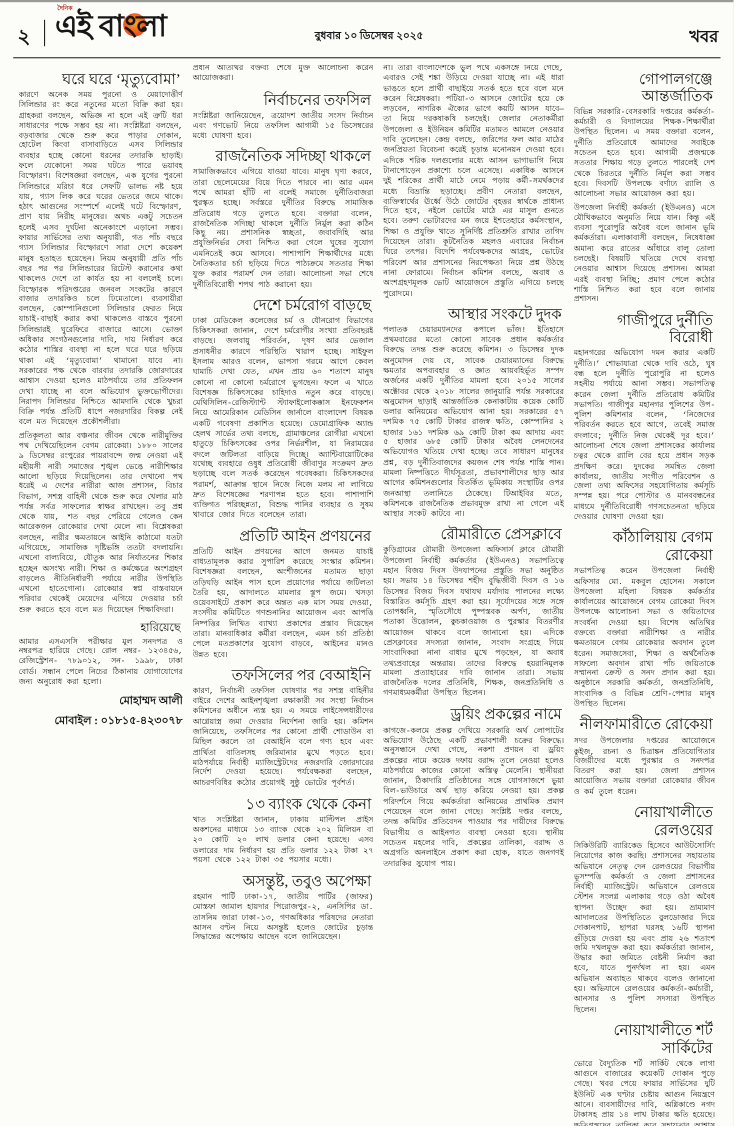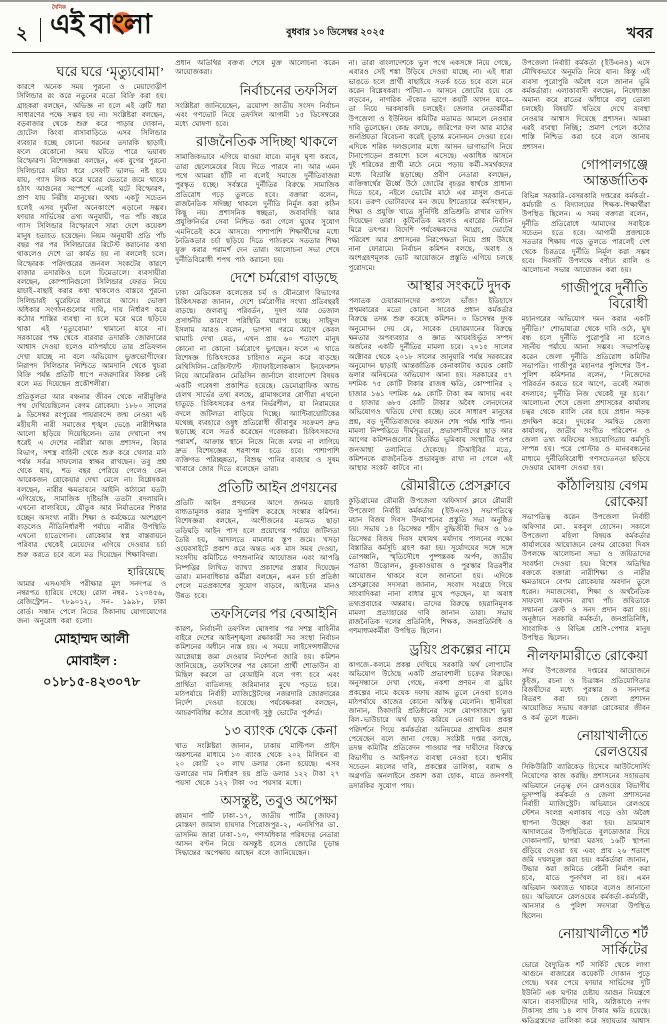--- a/index.html
+++ b/index.html
@@ -23,21 +23,21 @@
   
   .content{display:flex;gap:9px;padding:6px 17px 0;box-sizing:border-box;}
   .col{height:966px;overflow:hidden;}
   .col1{width:150px;}.col2{width:165px;}.col3{width:165px;}.col4{width:129px;}
   .article{margin:0 0 3px;}
   .hl{font-size:13.5px;font-weight:normal;text-align:right;line-height:1.18;margin:5px 2px 3px;}
   .hl-sm{font-size:10px;margin:6px 2px 2px;}
   .hl-big{font-size:15.5px;margin:3px 0 2px;}
   .kicker{font-size:8px;font-weight:bold;margin:24px 0 1px;}
   .body{font-size:7px;line-height:1.33;text-align:justify;margin:0 0 3px;word-break:break-word;font-family:Liberation Mono, monospace;}
-  .sig{font-size:13px;font-weight:bold;text-align:center;margin:1px 0 0;}
+  .sig{font-size:10px;font-weight:bold;text-align:right;margin:1px 0 0;}
 </style>
 </head>
 <body>
 
 <div class="page">
 
   <div class="header">
     <div class="pagenum">২</div>
     <div class="pagenum-rule"></div>
     <div class="masthead">
@@ -114,25 +114,25 @@
         <p class="body">কুড়িগ্রামের রৌমারী উপজেলা অফিসার্স ক্লাবে রৌমারী উপজেলা নির্বাহী কর্মকর্তার (ইউএনও) সভাপতিত্বে মহান বিজয় দিবস উদযাপনের প্রস্তুতি সভা অনুষ্ঠিত হয়। সভায় ১৪ ডিসেম্বর শহীদ বুদ্ধিজীবী দিবস ও ১৬ ডিসেম্বর বিজয় দিবস যথাযথ মর্যাদায় পালনের লক্ষ্যে বিস্তারিত কর্মসূচি গ্রহণ করা হয়। সূর্যোদয়ের সঙ্গে সঙ্গে তোপধ্বনি, স্মৃতিসৌধে পুষ্পস্তবক অর্পণ, জাতীয় পতাকা উত্তোলন, কুচকাওয়াজ ও পুরস্কার বিতরণীর আয়োজন থাকবে বলে জানানো হয়। এদিকে প্রেসক্লাবের সদস্যরা জানান, সংবাদ সংগ্রহে গিয়ে সাংবাদিকরা নানা বাধার মুখে পড়ছেন, যা অবাধ তথ্যপ্রবাহের অন্তরায়। তাদের বিরুদ্ধে হয়রানিমূলক মামলা প্রত্যাহারের দাবি জানান তারা। সভায় রাজনৈতিক দলের প্রতিনিধি, শিক্ষক, জনপ্রতিনিধি ও গণমাধ্যমকর্মীরা উপস্থিত ছিলেন।</p>
       </div>
       <div class="article">
         <h2 class="hl">ড্রয়িং প্রকল্পের নামে</h2>
         <p class="body">কাগজে-কলমে প্রকল্প দেখিয়ে সরকারি অর্থ লোপাটের অভিযোগ উঠেছে একটি প্রভাবশালী চক্রের বিরুদ্ধে। অনুসন্ধানে দেখা গেছে, নকশা প্রণয়ন বা ড্রয়িং প্রকল্পের নামে কয়েক দফায় বরাদ্দ তুলে নেওয়া হলেও মাঠপর্যায়ে কাজের কোনো অস্তিত্ব মেলেনি। স্থানীয়রা জানান, ঠিকাদারি প্রতিষ্ঠানের সঙ্গে যোগসাজশে ভুয়া বিল-ভাউচারে অর্থ ছাড় করিয়ে নেওয়া হয়। প্রকল্প পরিদর্শনে গিয়ে কর্মকর্তারা অনিয়মের প্রাথমিক প্রমাণ পেয়েছেন বলে জানা গেছে। সংশ্লিষ্ট দপ্তর বলছে, তদন্ত কমিটির প্রতিবেদন পাওয়ার পর দায়ীদের বিরুদ্ধে বিভাগীয় ও আইনগত ব্যবস্থা নেওয়া হবে। স্থানীয় সচেতন মহলের দাবি, প্রকল্পের তালিকা, বরাদ্দ ও অগ্রগতি অনলাইনে প্রকাশ করা হোক, যাতে জনগণই তদারকির সুযোগ পায়।</p>
       </div>
     </div>
 
     <div class="col col4">
       <div class="article">
-        <p class="body">উপজেলা নির্বাহী কর্মকর্তা (ইউএনও) এসে মৌখিকভাবে অনুমতি নিয়ে যান। কিন্তু এই ব্যবসা পুরোপুরি অবৈধ বলে জানান ভূমি কর্মকর্তারা। এলাকাবাসী বলছেন, নিষেধাজ্ঞা অমান্য করে রাতের আঁধারে বালু তোলা চলছেই। বিষয়টি খতিয়ে দেখে ব্যবস্থা নেওয়ার আশ্বাস দিয়েছে প্রশাসন। আমরা এরই ব্যবস্থা নিচ্ছি; প্রমাণ পেলে কঠোর শাস্তি নিশ্চিত করা হবে বলে জানায় প্রশাসন।</p>
+        <h2 class="hl">গোপালগঞ্জে আন্তর্জাতিক</h2>
+        <p class="body">বিভিন্ন সরকারি-বেসরকারি দপ্তরের কর্মকর্তা-কর্মচারী ও বিদ্যালয়ের শিক্ষক-শিক্ষার্থীরা উপস্থিত ছিলেন। এ সময় বক্তারা বলেন, দুর্নীতি প্রতিরোধে আমাদের সবাইকে সচেতন হতে হবে। আগামী প্রজন্মকে সততার শিক্ষায় গড়ে তুলতে পারলেই দেশ থেকে চিরতরে দুর্নীতি নির্মূল করা সম্ভব হবে। দিবসটি উপলক্ষে বর্ণাঢ্য র‌্যালি ও আলোচনা সভার আয়োজন করা হয়।</p>
       </div>
       <div class="article">
-        <h2 class="hl">গোপালগঞ্জে আন্তর্জাতিক</h2>
-        <p class="body">বিভিন্ন সরকারি-বেসরকারি দপ্তরের কর্মকর্তা-কর্মচারী ও বিদ্যালয়ের শিক্ষক-শিক্ষার্থীরা উপস্থিত ছিলেন। এ সময় বক্তারা বলেন, দুর্নীতি প্রতিরোধে আমাদের সবাইকে সচেতন হতে হবে। আগামী প্রজন্মকে সততার শিক্ষায় গড়ে তুলতে পারলেই দেশ থেকে চিরতরে দুর্নীতি নির্মূল করা সম্ভব হবে। দিবসটি উপলক্ষে বর্ণাঢ্য র‌্যালি ও আলোচনা সভার আয়োজন করা হয়।</p>
+        <p class="body">উপজেলা নির্বাহী কর্মকর্তা (ইউএনও) এসে মৌখিকভাবে অনুমতি নিয়ে যান। কিন্তু এই ব্যবসা পুরোপুরি অবৈধ বলে জানান ভূমি কর্মকর্তারা। এলাকাবাসী বলছেন, নিষেধাজ্ঞা অমান্য করে রাতের আঁধারে বালু তোলা চলছেই। বিষয়টি খতিয়ে দেখে ব্যবস্থা নেওয়ার আশ্বাস দিয়েছে প্রশাসন। আমরা এরই ব্যবস্থা নিচ্ছি; প্রমাণ পেলে কঠোর শাস্তি নিশ্চিত করা হবে বলে জানায় প্রশাসন।</p>
       </div>
       <div class="article">
         <h2 class="hl">গাজীপুরে দুর্নীতি বিরোধী</h2>
         <p class="body">মহানগরের অভিযোগ দমন করার একটি দুর্নীতি।’ শোভাযাত্রা থেকে দাবি ওঠে, ঘুষ বন্ধ হলে দুর্নীতি পুরোপুরি না হলেও সহনীয় পর্যায়ে আনা সম্ভব। সভাপতিত্ব করেন জেলা দুর্নীতি প্রতিরোধ কমিটির সভাপতি। গাজীপুর মহানগর পুলিশের উপ-পুলিশ কমিশনার বলেন, ‘নিজেদের পরিবর্তন করতে হবে আগে, তবেই সমাজ বদলাবে; দুর্নীতি নিজ থেকেই দূর হবে।’ আলোচনা শেষে জেলা প্রশাসকের কার্যালয় চত্বর থেকে র‌্যালি বের হয়ে প্রধান সড়ক প্রদক্ষিণ করে। দুদকের সমন্বিত জেলা কার্যালয়, জাতীয় সংগীত পরিবেশন ও জেলা তথ্য অফিসের সহযোগিতায় কর্মসূচি সম্পন্ন হয়। পরে পোস্টার ও মানববন্ধনের মাধ্যমে দুর্নীতিবিরোধী গণসচেতনতা ছড়িয়ে দেওয়ার ঘোষণা দেওয়া হয়।</p>
       </div>
       <div class="article">
         <h2 class="hl">কাঁঠালিয়ায় বেগম রোকেয়া</h2>
         <p class="body">সভাপতিত্ব করেন উপজেলা নির্বাহী অফিসার মো. মকবুল হোসেন। সকালে উপজেলা মহিলা বিষয়ক কর্মকর্তার কার্যালয়ের আয়োজনে বেগম রোকেয়া দিবস উপলক্ষে আলোচনা সভা ও জয়িতাদের সংবর্ধনা দেওয়া হয়। বিশেষ অতিথির বক্তব্যে বক্তারা নারীশিক্ষা ও নারীর ক্ষমতায়নে বেগম রোকেয়ার অবদান তুলে ধরেন। সমাজসেবা, শিক্ষা ও অর্থনৈতিক সাফল্যে অবদান রাখা পাঁচ জয়িতাকে সম্মাননা ক্রেস্ট ও সনদ প্রদান করা হয়। অনুষ্ঠানে সরকারি কর্মকর্তা, জনপ্রতিনিধি, সাংবাদিক ও বিভিন্ন শ্রেণি-পেশার মানুষ উপস্থিত ছিলেন।</p>
       </div>
       <div class="article">

